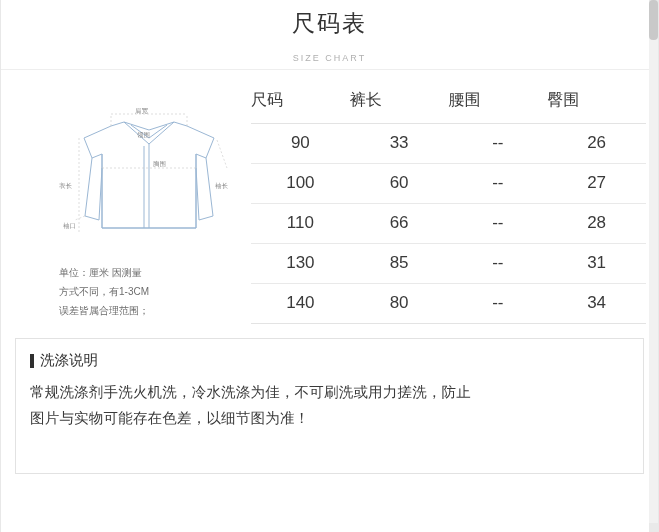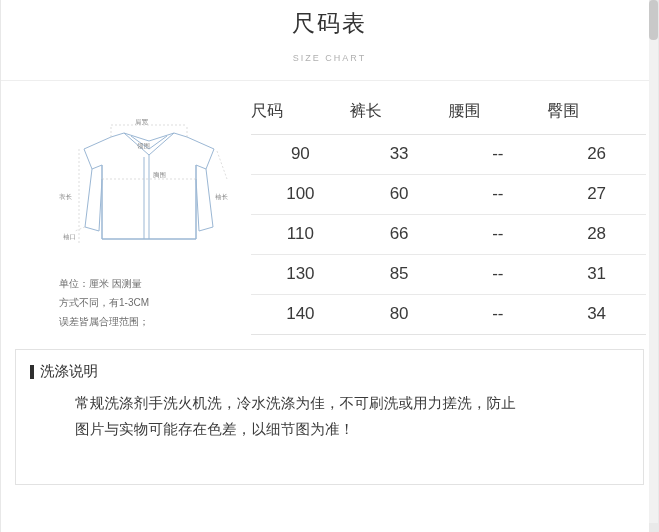--- a/index.html
+++ b/index.html
@@ -21,21 +21,21 @@
     position: relative;
     box-sizing: border-box;
     border-left: 1px solid #e8e8e8;
     border-right: 1px solid #e8e8e8;
     background: #fff;
   }
   
   .header {
     text-align: center;
     padding-top: 8px;
-    padding-bottom: 16px;
+    padding-bottom: 5px;
     border-bottom: 1px solid #eeeeee;
   }
   .header-title {
     font-size: 23px;
     color: #333333;
     letter-spacing: 2px;
     line-height: 30px;
   }
   .header-sub {
     font-size: 9px;
@@ -119,21 +119,20 @@
     width: 4px;
     height: 14px;
     background: #2f2f2f;
     margin-right: 6px;
   }
   .care-body {
     font-size: 14.5px;
     line-height: 26px;
     color: #3a3a3a;
     letter-spacing: 0.2px;
-    margin-left: 45px;
   }
   
   .scrollbar {
     position: absolute;
     top: 0;
     right: 0;
     width: 9px;
     height: 532px;
     background: #f1f1f1;
   }

